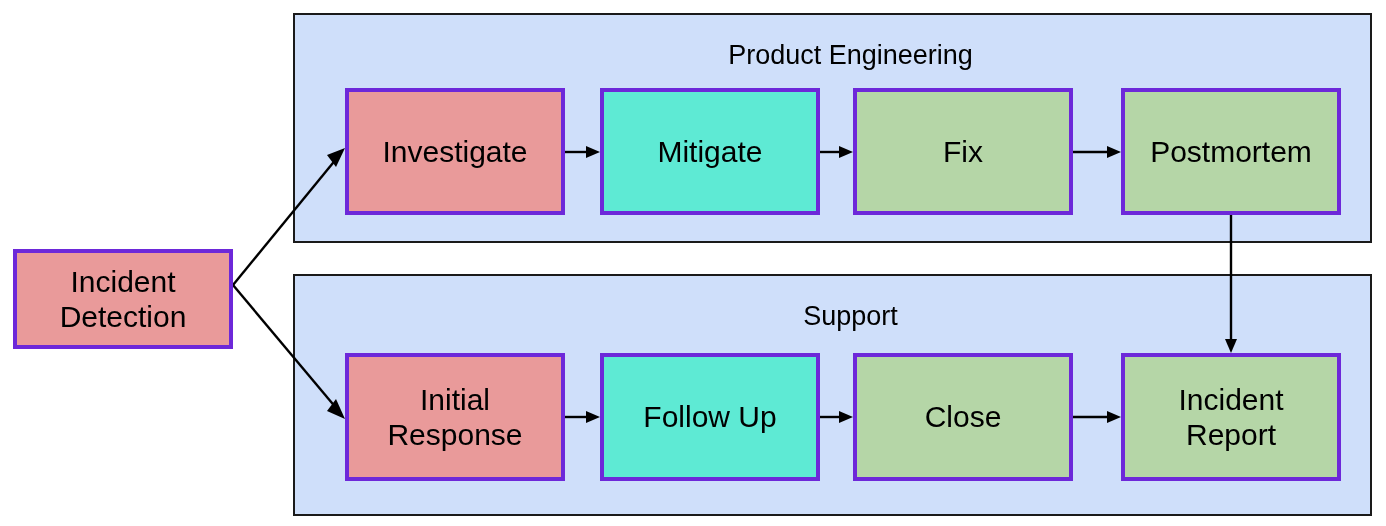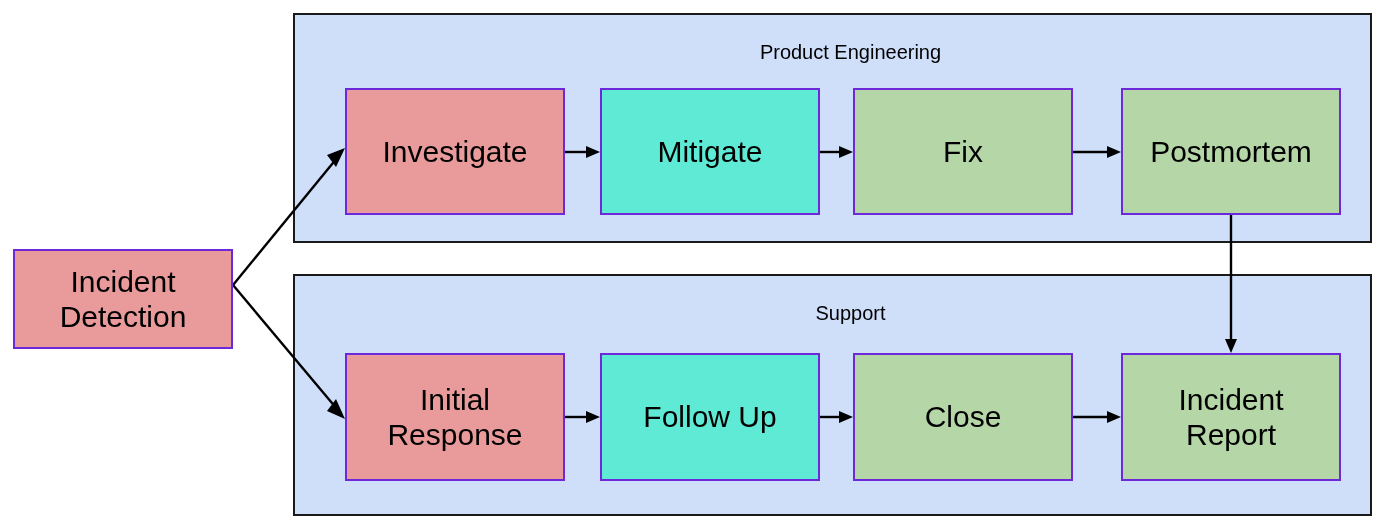--- a/index.html
+++ b/index.html
@@ -19,30 +19,30 @@
     position: absolute;
     background: #cfdffa;
     border: 2px solid #1a1a1a;
     box-sizing: border-box;
   }
   .swimlane-title {
     position: absolute;
     left: 0;
     right: 0;
     text-align: center;
-    font-size: 20px;
+    font-size: 27px;
     color: #000000;
     line-height: 1;
     white-space: nowrap;
     padding-left: 36px;
   }
   .node {
     position: absolute;
     box-sizing: border-box;
-    border: 2px solid #6d28d9;
+    border: 4px solid #6d28d9;
     display: flex;
     align-items: center;
     justify-content: center;
     text-align: center;
     font-size: 30px;
     color: #000000;
     line-height: 1.18;
     padding: 2px 6px;
     white-space: pre-line;
   }

